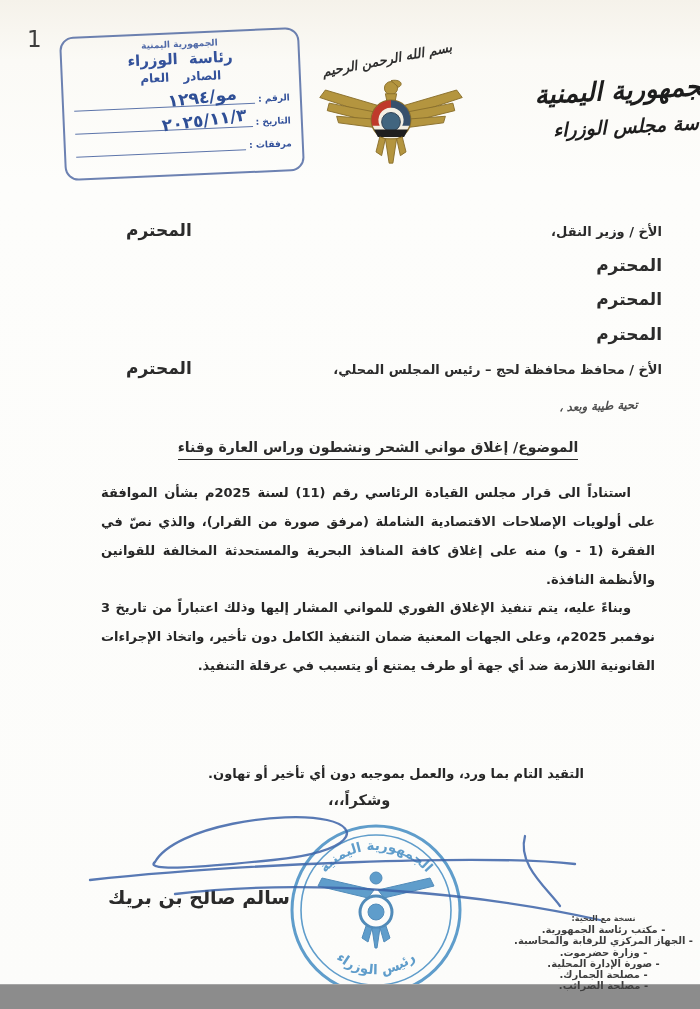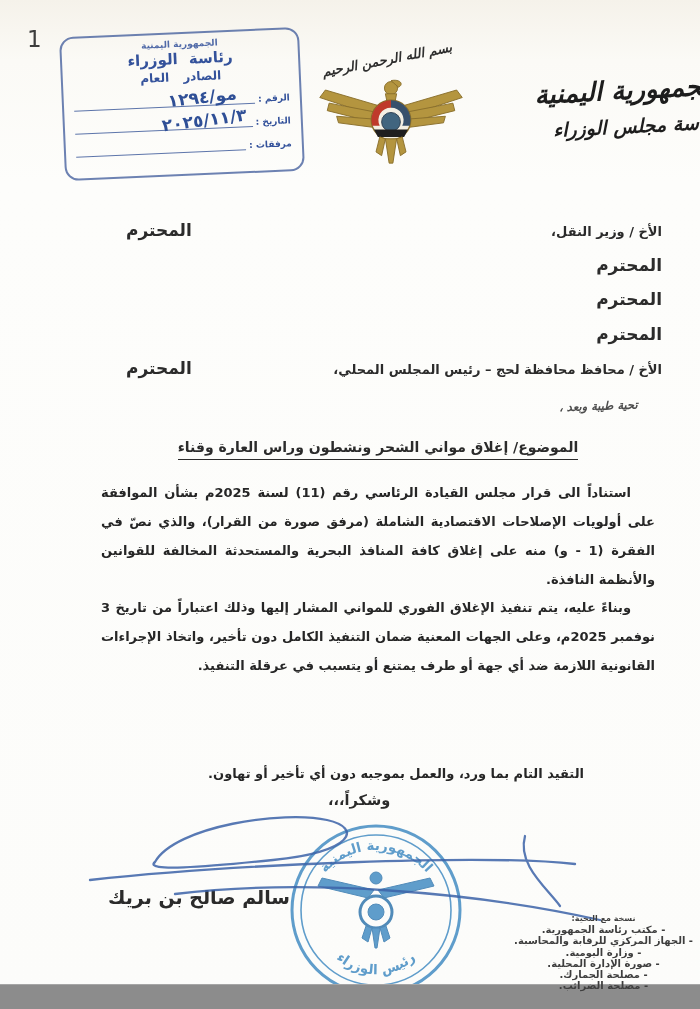--- a/index.html
+++ b/index.html
@@ -216,21 +216,21 @@
       <path d="M84,106 L92,106 L89,126 L87,126 Z"></path>
       <path d="M78,104 L84,106 L80,120 L74,116 Z"></path>
       <path d="M98,104 L92,106 L96,120 L102,116 Z"></path>
     </g>
   </svg>
 
   <div class="cc">
     <div class="cc-title">نسخة مع التحية:</div>
     <div class="cc-item">- مكتب رئاسة الجمهورية.</div>
     <div class="cc-item">- الجهاز المركزي للرقابة والمحاسبة.</div>
-    <div class="cc-item">- وزارة اليومية.</div>
+    <div class="cc-item">- وزارة حضرموت.</div>
     <div class="cc-item">- صورة الإدارة المحلية.</div>
     <div class="cc-item">- مصلحة الجمارك.</div>
     <div class="cc-item">- مصلحة الضرائب.</div>
   </div>
 
   <div class="bottom-bar"></div>
 
 </div>
 
 </body></html>

